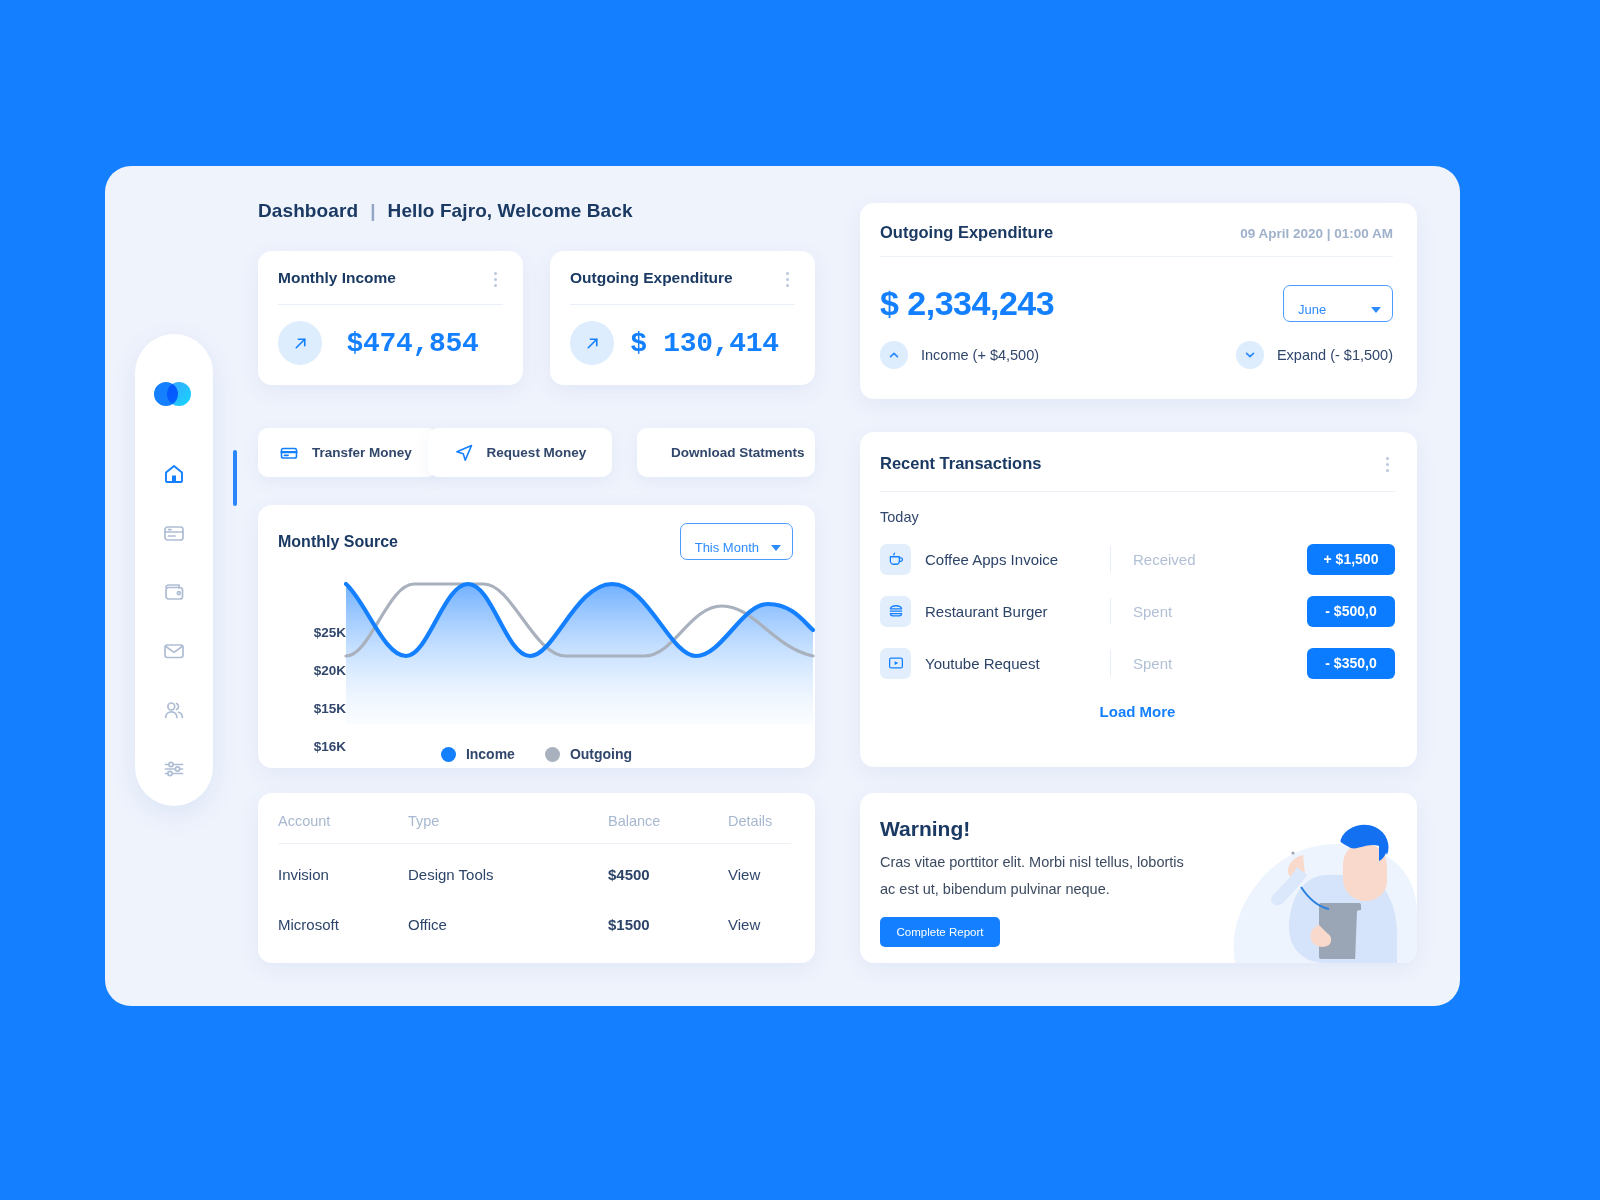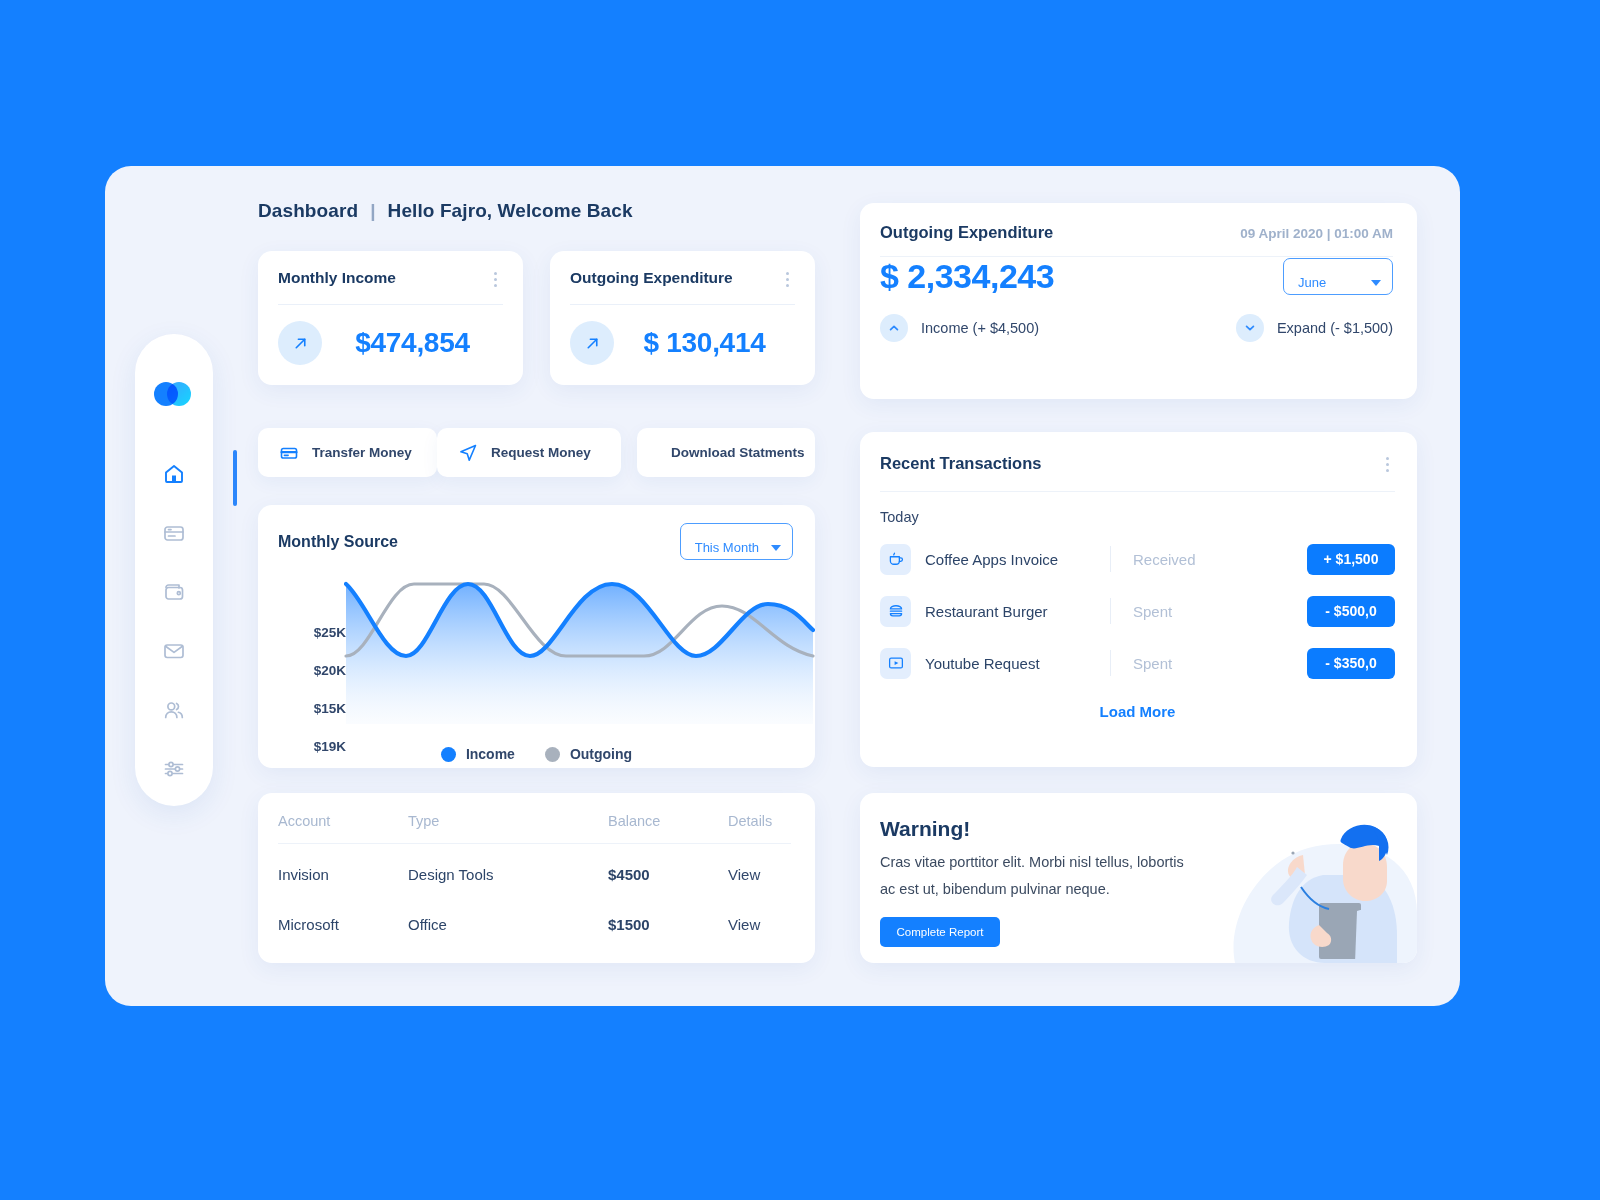--- a/index.html
+++ b/index.html
@@ -84,34 +84,34 @@
   .stat hr { border: none; border-top: 1px solid #eaf0f9; margin: 14px 0 0 0; }
   .stat-body { display: flex; align-items: center; margin-top: 16px; }
   .circ {
     width: 44px; height: 44px; border-radius: 50%;
     background: #ddedfd;
     display: flex; align-items: center; justify-content: center;
     flex: none;
   }
   .stat-value {
     flex: 1; text-align: center;
-    font-size: 28px; font-weight: bold; color: #1480ff; letter-spacing: -.3px;
+    font-size: 28px; font-weight: bold; color: #1480ff; letter-spacing: -.3px; font-family: Liberation Mono, monospace;
   }
 
   
   .qa {
     position: absolute; top: 428px; height: 49px;
     background: #fff; border-radius: 10px;
     box-shadow: 0 5px 18px rgba(36,92,170,.06);
     display: flex; align-items: center; gap: 13px;
     padding: 0 21px; cursor: pointer;
   }
   .qa span { font-size: 13.5px; font-weight: bold; color: #31476b; white-space: nowrap; }
   .qa.a1 { left: 258px; width: 179px; }
-  .qa.a2 { left: 437px; width: 184px; }
+  .qa.a2 { left: 428px; width: 184px; justify-content: center; }
   .qa.a3 { left: 637px; width: 178px; }
 
   
   .chart-card { left: 258px; top: 505px; width: 557px; height: 263px; overflow: hidden; }
   .chart-head { display:flex; align-items:center; justify-content:space-between; padding: 18px 22px 0 20px;}
   .chart-title { font-size: 16px; font-weight: bold; color: #1b3a63; }
   .selector {
     border: 1px solid #4d9dff; border-radius: 7px;
     height: 37px; min-width: 110px;
     display: flex; align-items: center; justify-content: space-between;
@@ -143,21 +143,21 @@
   .td { font-size: 15px; color: #2c4468; }
   .td.bal { font-weight: bold; }
   .td.view { color: #31476b; cursor: pointer; }
 
   
   .oe-card { left: 860px; top: 203px; width: 557px; height: 196px; padding: 20px 24px 0 20px; }
   .oe-head { display:flex; align-items: baseline; justify-content: space-between; }
   .oe-title { font-size: 16.5px; font-weight: bold; color: #1b3a63; }
   .oe-date { font-size: 13.5px; font-weight: bold; color: #9fb1cb; }
   .oe-card hr { border:none; border-top:1px solid #edf2f9; margin: 14px 0 0 0;}
-  .oe-mid { display:flex; align-items:center; justify-content: space-between; margin-top: 0;}
+  .oe-mid { display:flex; align-items:center; justify-content: space-between; margin-top: 27px;}
   .oe-amount { font-size: 34px; font-weight: bold; color: #1480ff; letter-spacing: -.5px; }
   .oe-foot { display:flex; align-items:center; justify-content: space-between; margin-top: 18px; }
   .pill { display:flex; align-items:center; gap: 13px; }
   .pill .rnd {
     width: 28px; height: 28px; border-radius: 50%; background: #ddedfd;
     display:flex; align-items:center; justify-content:center; flex:none;
   }
   .pill .txt { font-size: 14.5px; color: #31476b; }
 
   
@@ -335,21 +335,21 @@
       <span>This Month</span>
       <i class="caret"></i>
     </div>
   </div>
 
   <div class="plot-wrap">
     <div class="ylabels">
       <div>$25K</div>
       <div>$20K</div>
       <div>$15K</div>
-      <div>$19K</div>
+      <div>$16K</div>
     </div>
     <svg class="plot-svg" viewBox="0 0 471 160" preserveAspectRatio="none">
       <defs>
         <linearGradient id="incomeFill" x1="0" y1="0" x2="0" y2="1">
           <stop offset="0%" stop-color="#4e9dff" stop-opacity="0.80"></stop>
           <stop offset="55%" stop-color="#8dc1ff" stop-opacity="0.40"></stop>
           <stop offset="100%" stop-color="#d7e8fd" stop-opacity="0.12"></stop>
         </linearGradient>
       </defs>
       <path fill="url(#incomeFill)" stroke="none" d="M2,20 C22,38 40,92 62,92 C84,92 100,20 124,20 C148,20 162,92 186,92 C210,92 232,20 268,20 C304,20 326,92 352,92 C378,92 398,40 424,40 C448,40 460,58 469,66 L469,160 L2,160 Z"></path>

